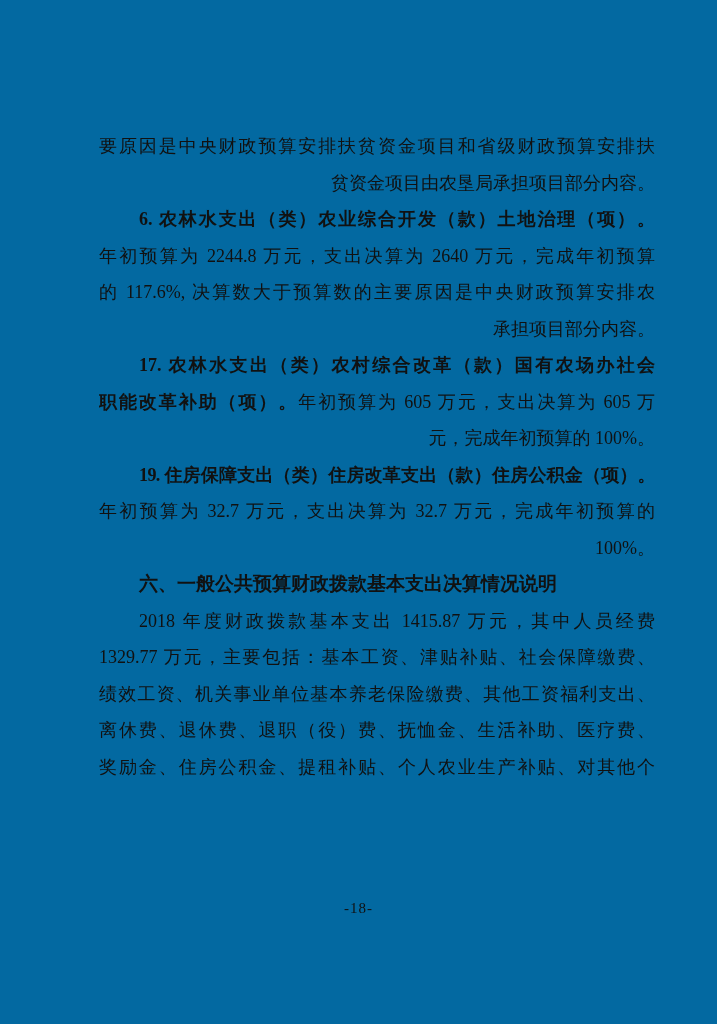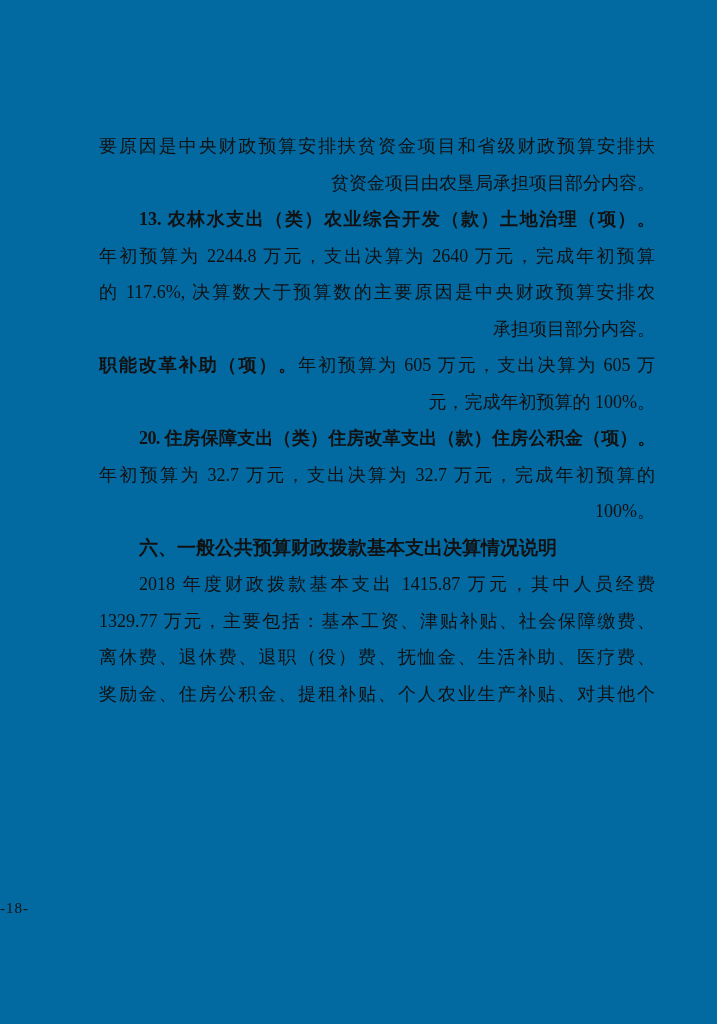--- a/index.html
+++ b/index.html
@@ -47,54 +47,56 @@
     font-weight: bold;
     font-size: 19px;
     text-align: right;
     text-align-last: left;
   }
   .pagenum {
     position: absolute;
     top: 897px;
     left: 0;
     width: 100%;
-    text-align: left;
+    text-align: center;
     font-size: 15px;
     line-height: 22px;
     letter-spacing: 1px;
     color: #111111;
   }
 </style>
 </head>
 <body>
 
 <div class="page">
   <div class="content">
 
     <div class="line fill">要原因是中央财政预算安排扶贫资金项目和省级财政预算安排扶</div>
     <div class="line">贫资金项目由农垦局承担项目部分内容。</div>
 
-    <div class="line fill indent bold">13. 农林水支出（类）农业综合开发（款）土地治理（项）。</div>
+    <div class="line fill indent bold">6. 农林水支出（类）农业综合开发（款）土地治理（项）。</div>
     <div class="line fill">年初预算为 2244.8 万元，支出决算为 2640 万元，完成年初预算</div>
     <div class="line fill">的 117.6%, 决算数大于预算数的主要原因是中央财政预算安排农</div>
     <div class="line">承担项目部分内容。</div>
 
+    <div class="line fill indent bold">17. 农林水支出（类）农村综合改革（款）国有农场办社会</div>
     <div class="line fill">
       <span class="bold">职能改革补助（项）。</span><span>年初预算为 605 万元，支出决算为 605 万</span>
     </div>
     <div class="line">元，完成年初预算的 100%。</div>
 
-    <div class="line fill indent bold tight">20. 住房保障支出（类）住房改革支出（款）住房公积金（项）。</div>
+    <div class="line fill indent bold tight">19. 住房保障支出（类）住房改革支出（款）住房公积金（项）。</div>
     <div class="line fill">年初预算为 32.7 万元，支出决算为 32.7 万元，完成年初预算的</div>
     <div class="line">100%。</div>
 
 
     <div class="line hei indent">六、一般公共预算财政拨款基本支出决算情况说明</div>
 
     <div class="line fill indent">2018 年度财政拨款基本支出 1415.87 万元，其中人员经费</div>
     <div class="line fill">1329.77 万元，主要包括：基本工资、津贴补贴、社会保障缴费、</div>
+    <div class="line fill">绩效工资、机关事业单位基本养老保险缴费、其他工资福利支出、</div>
     <div class="line fill">离休费、退休费、退职（役）费、抚恤金、生活补助、医疗费、</div>
     <div class="line fill">奖励金、住房公积金、提租补贴、个人农业生产补贴、对其他个</div>
 
   </div>
 
   <div class="pagenum">-18-</div>
 </div>
 
 </body></html>

